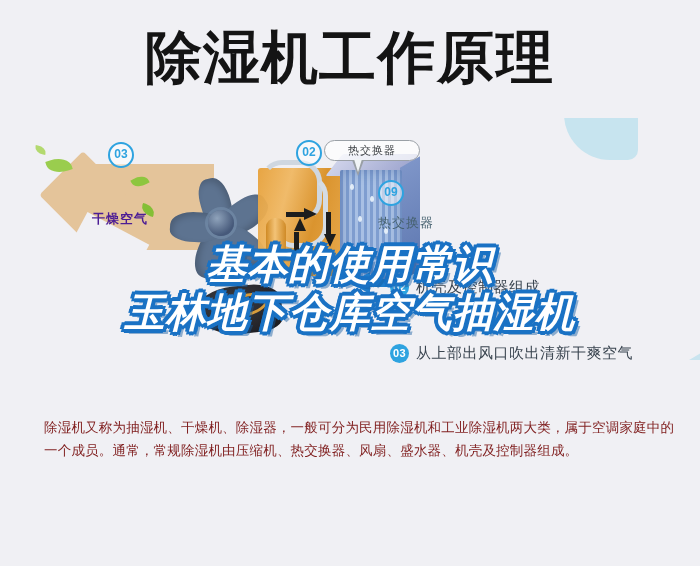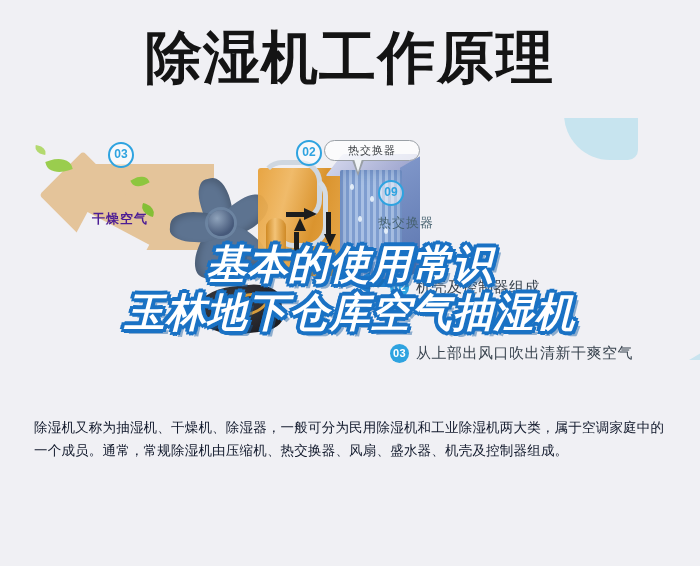--- a/index.html
+++ b/index.html
@@ -226,22 +226,22 @@
     text-shadow:
       -3px 0 0 #1a72c4, 3px 0 0 #1a72c4, 0 -3px 0 #1a72c4, 0 3px 0 #1a72c4,
       -3px -3px 0 #1a72c4, 3px -3px 0 #1a72c4, -3px 3px 0 #1a72c4, 3px 3px 0 #1a72c4,
       -4px 0 0 #1a72c4, 4px 0 0 #1a72c4, 0 -4px 0 #1a72c4, 0 4px 0 #1a72c4,
       5px 5px 0 rgba(20,90,160,.45);
   }
 
   
   .copy{position:absolute;left:28px;top:416px;width:648px;}
   .para{
-    font-size:13.5px;line-height:23px;color:#0f172a;
-    letter-spacing:.2px;margin:0 0 16px 6px;
+    font-size:13.5px;line-height:23px;color:#7f1d1d;
+    letter-spacing:.2px;margin:0 0 16px 16px;
   }
 </style>
 </head>
 <body>
 
 <div class="page">
 
   <div class="title-band">
     <div class="title-text">
       <span class="t-light">除湿机</span><span class="t-heavy">工作原理</span>

